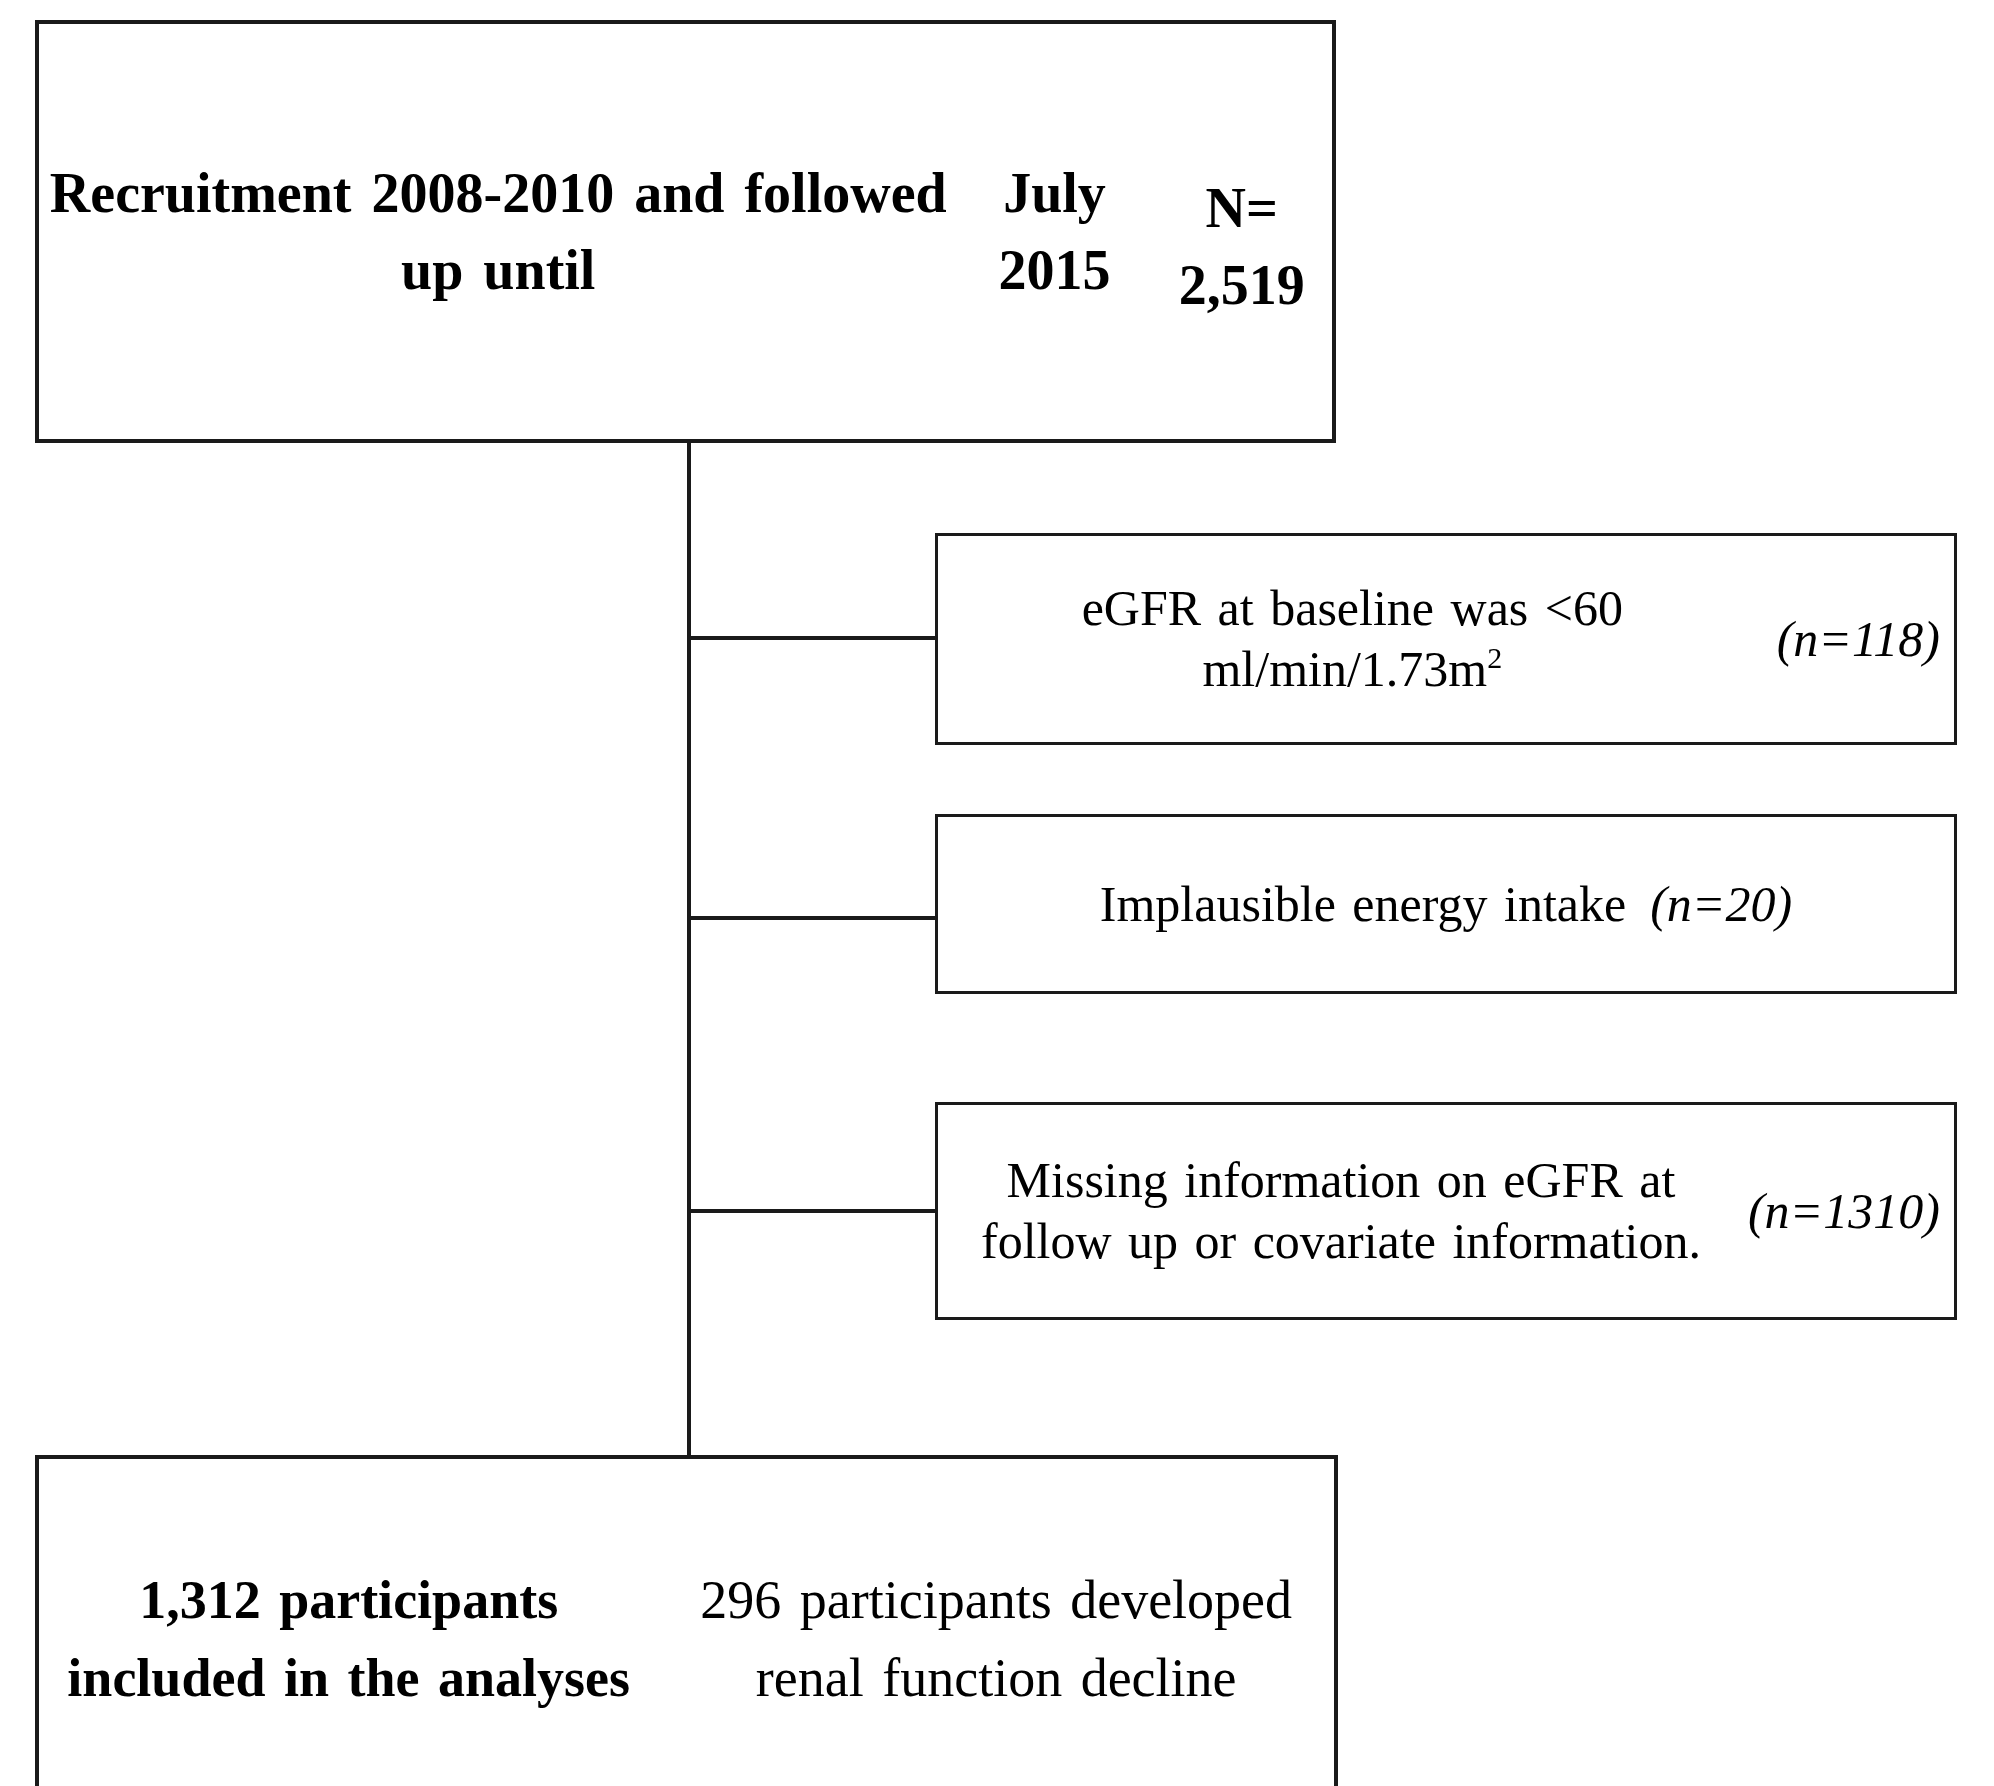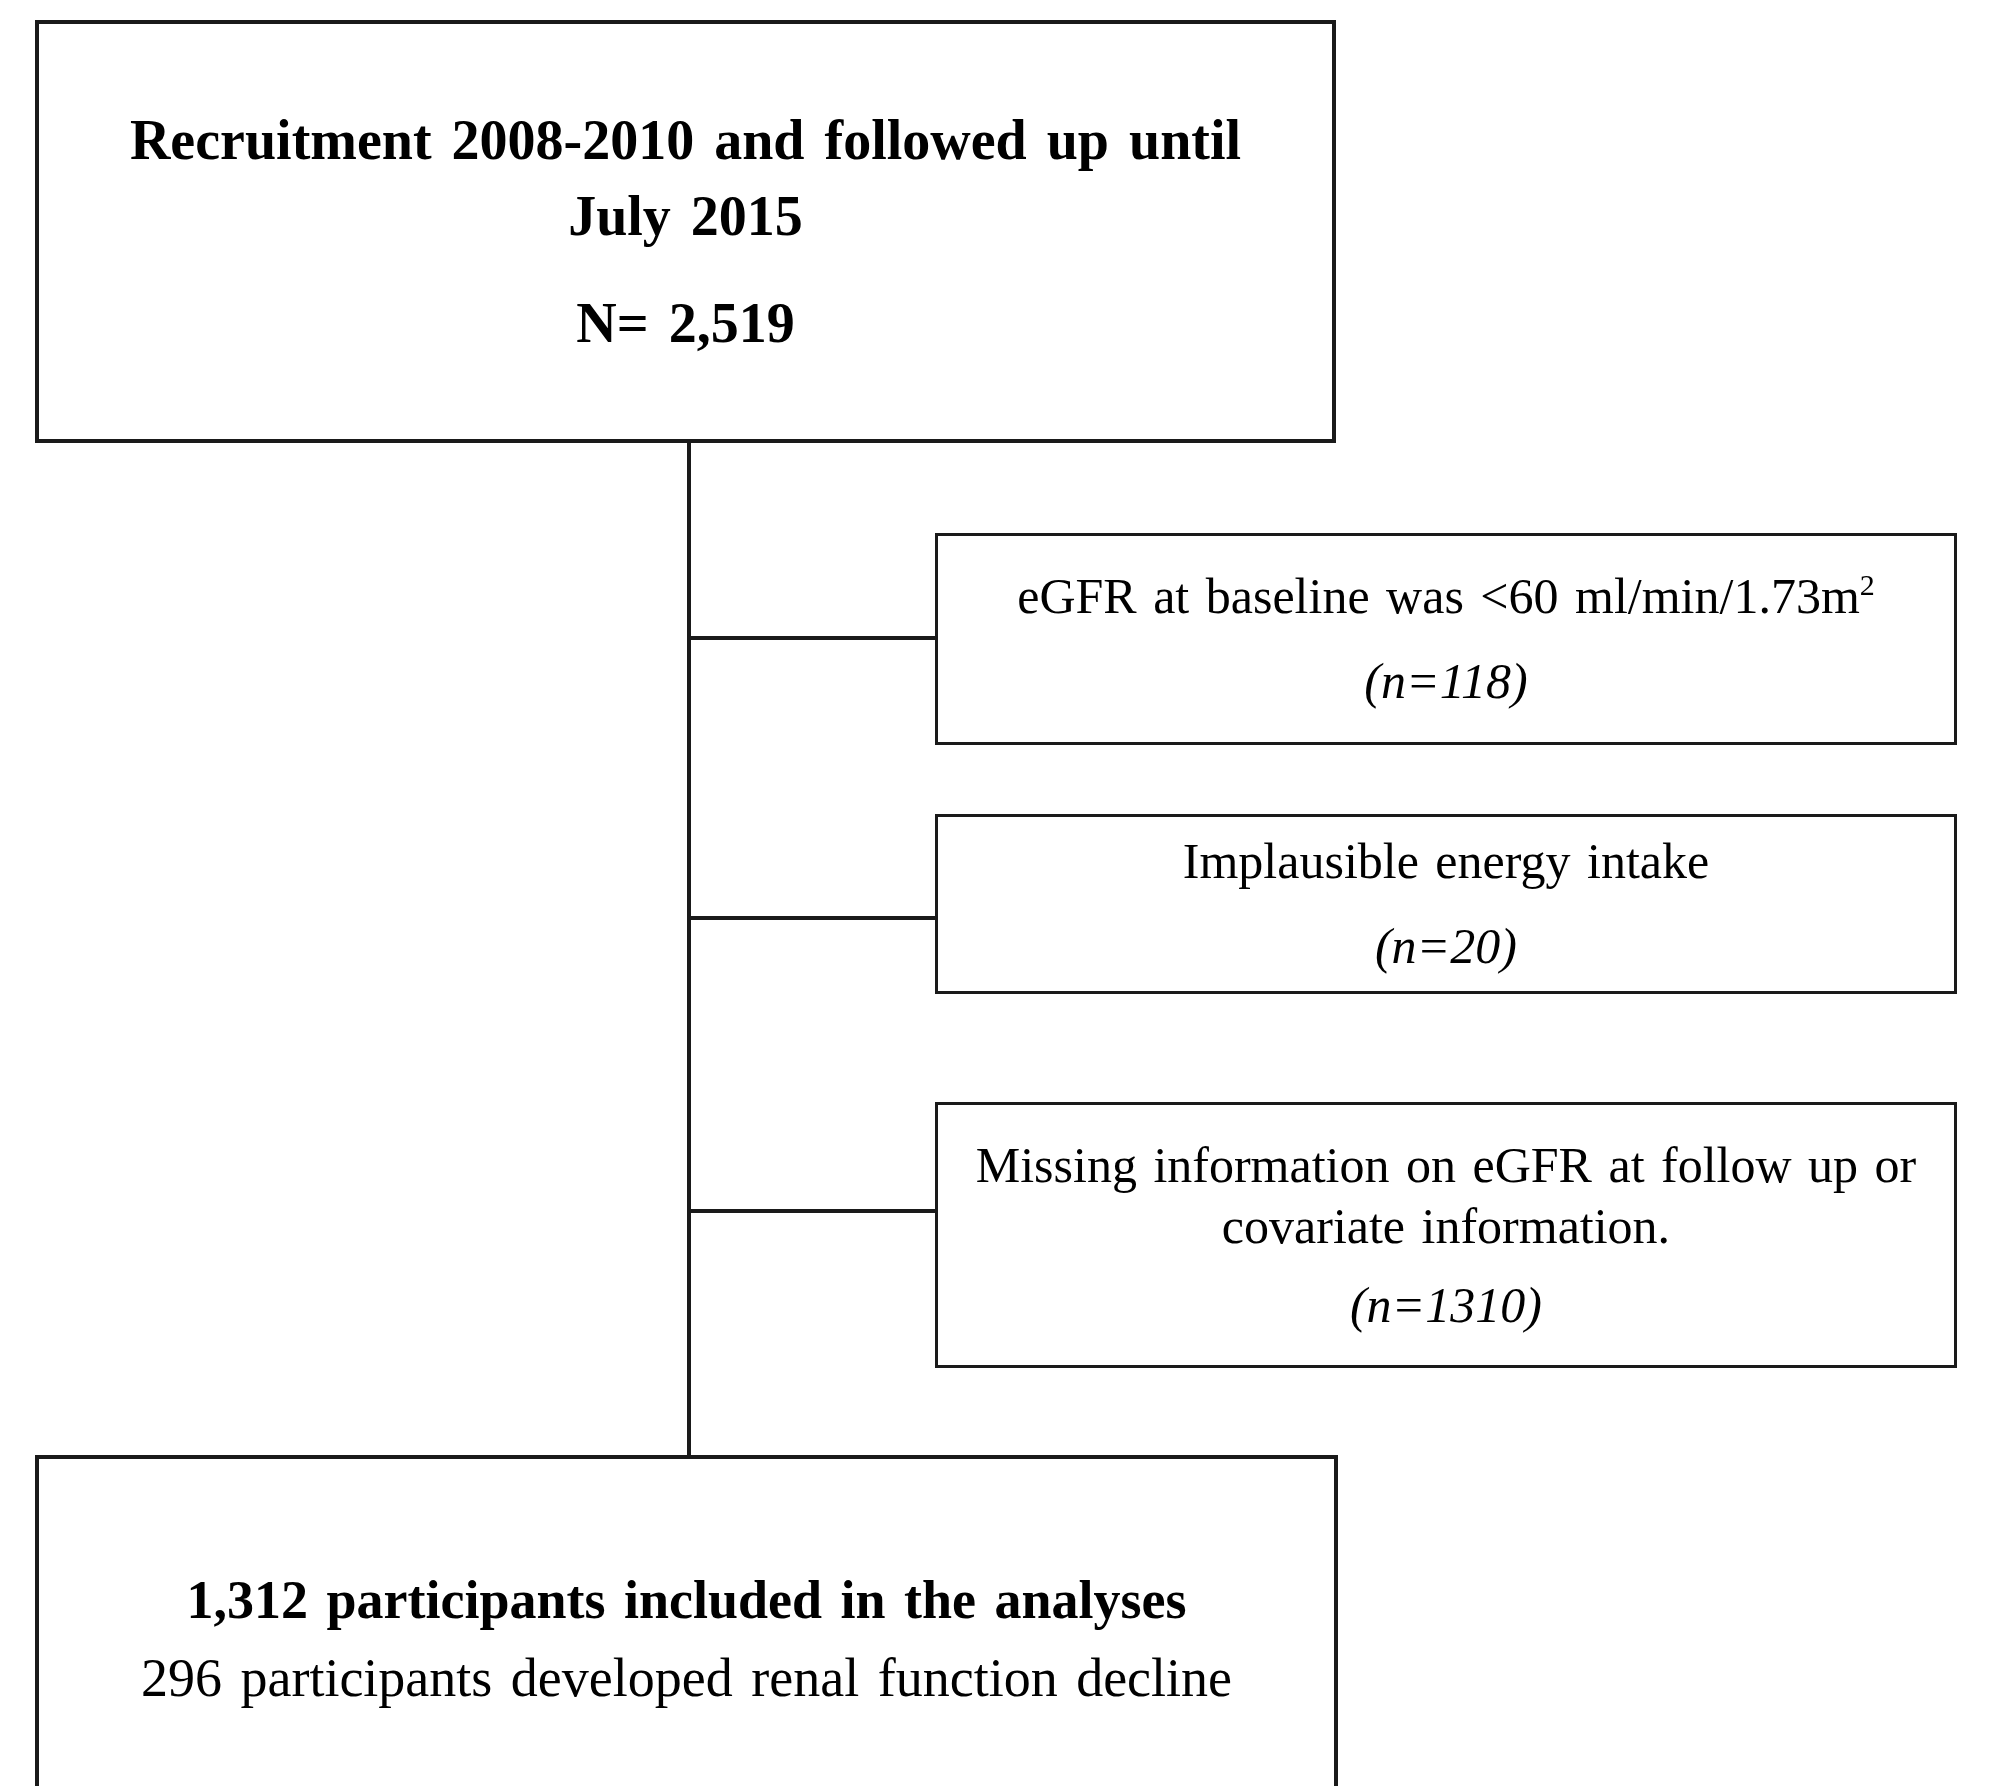--- a/index.html
+++ b/index.html
@@ -16,21 +16,21 @@
     color:var(--text-color);
     font-family:"Liberation Serif","DejaVu Serif",serif;
     overflow:hidden;
   }
   .box{
     position:absolute;
     box-sizing:border-box;
     background:var(--bg-color);
     border:4px solid var(--line-color);
     display:flex;
-    flex-direction:column;
+    flex-direction:row;
     align-items:center;
     justify-content:center;
     text-align:center;
   }
   .top-box{
     left:35px; top:20px; width:1301px; height:423px;
     font-weight:bold;
     font-size:56px;
     line-height:1.36;
     word-spacing:6px;
@@ -40,21 +40,21 @@
     left:935px; width:1022px;
     border-width:3px;
     font-size:50px;
     line-height:1.22;
     word-spacing:4px;
     gap:24px;
     padding:0 14px;
   }
   .excl-1{ top:533px; height:212px; }
   .excl-2{ top:814px; height:180px; }
-  .excl-3{ top:1102px; height:266px; gap:18px; }
+  .excl-3{ top:1102px; height:218px; gap:18px; }
   .n-italic{ font-style:italic; }
   .bottom-box{
     left:35px; top:1455px; width:1303px; height:368px;
     font-size:54px;
     line-height:1.45;
     word-spacing:5px;
   }
   .bottom-box .bold-line{ font-weight:bold; }
   .vline{
     position:absolute;

